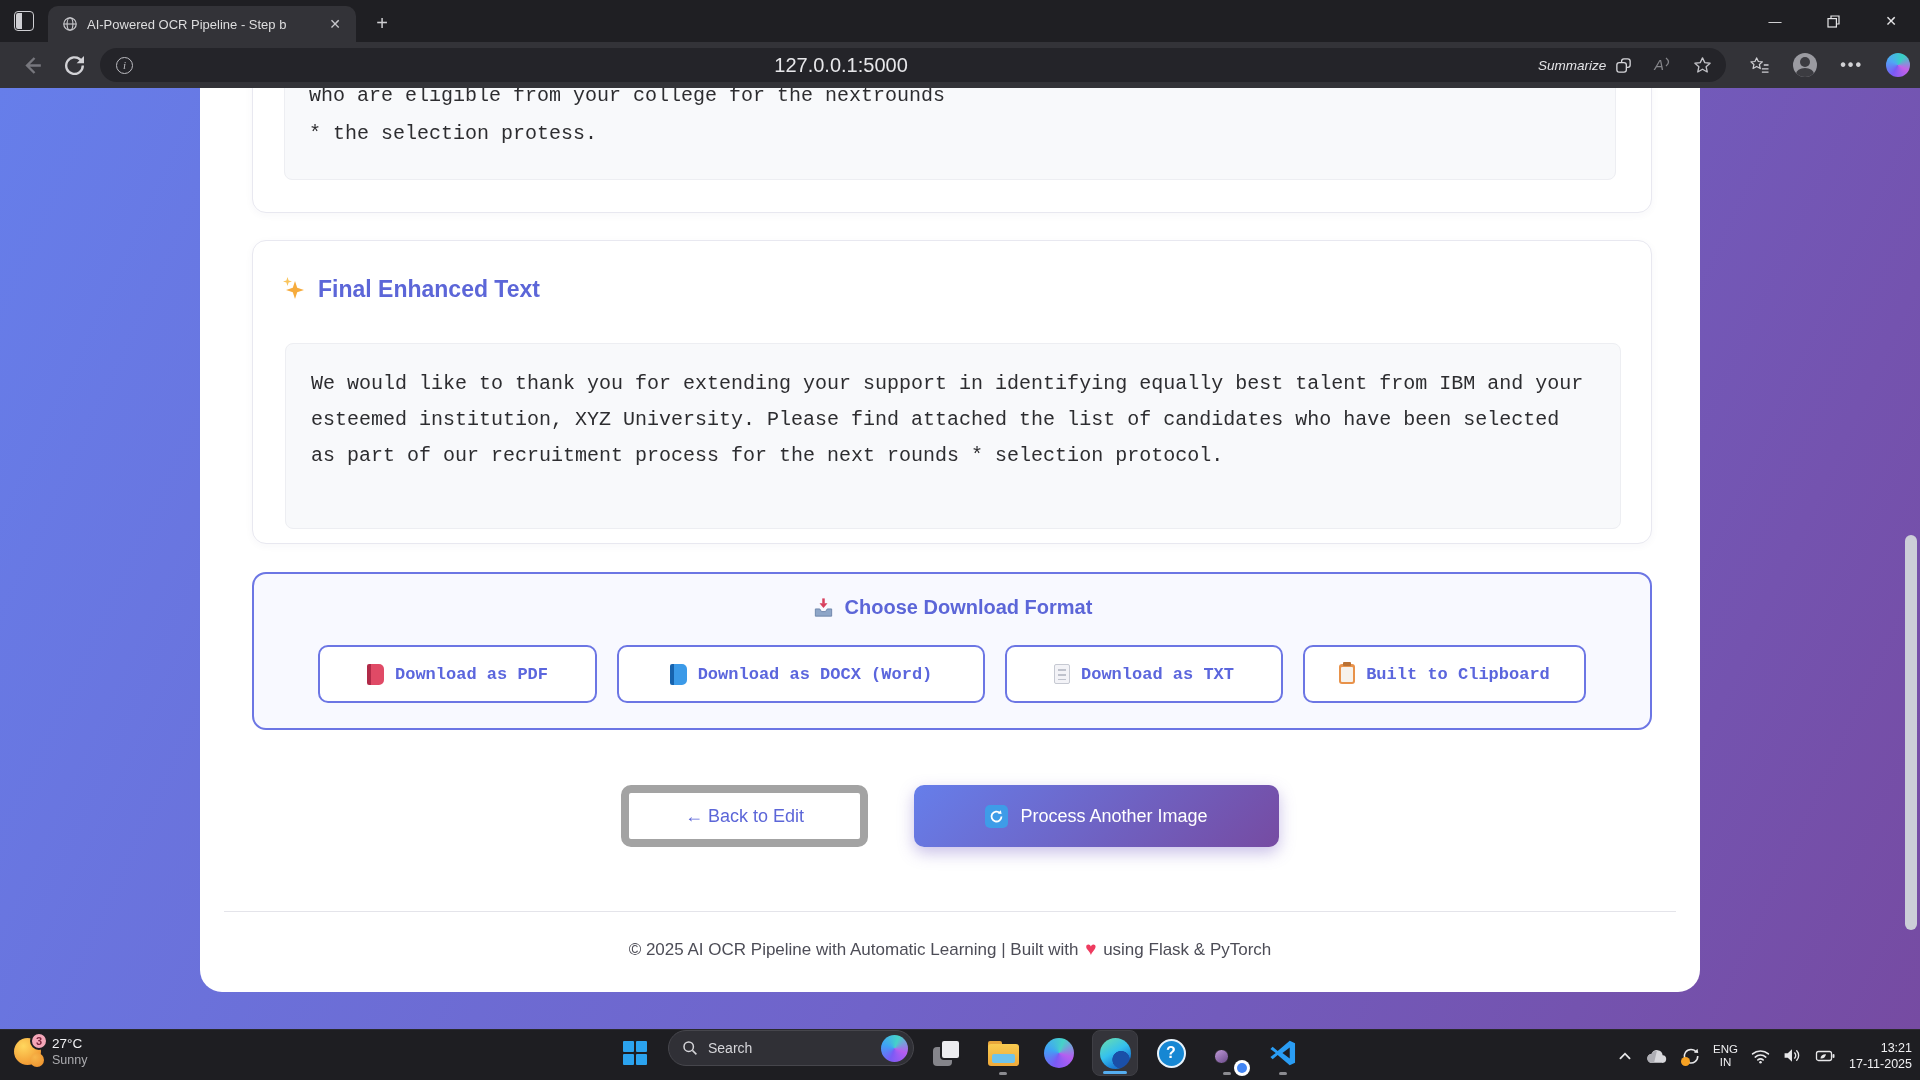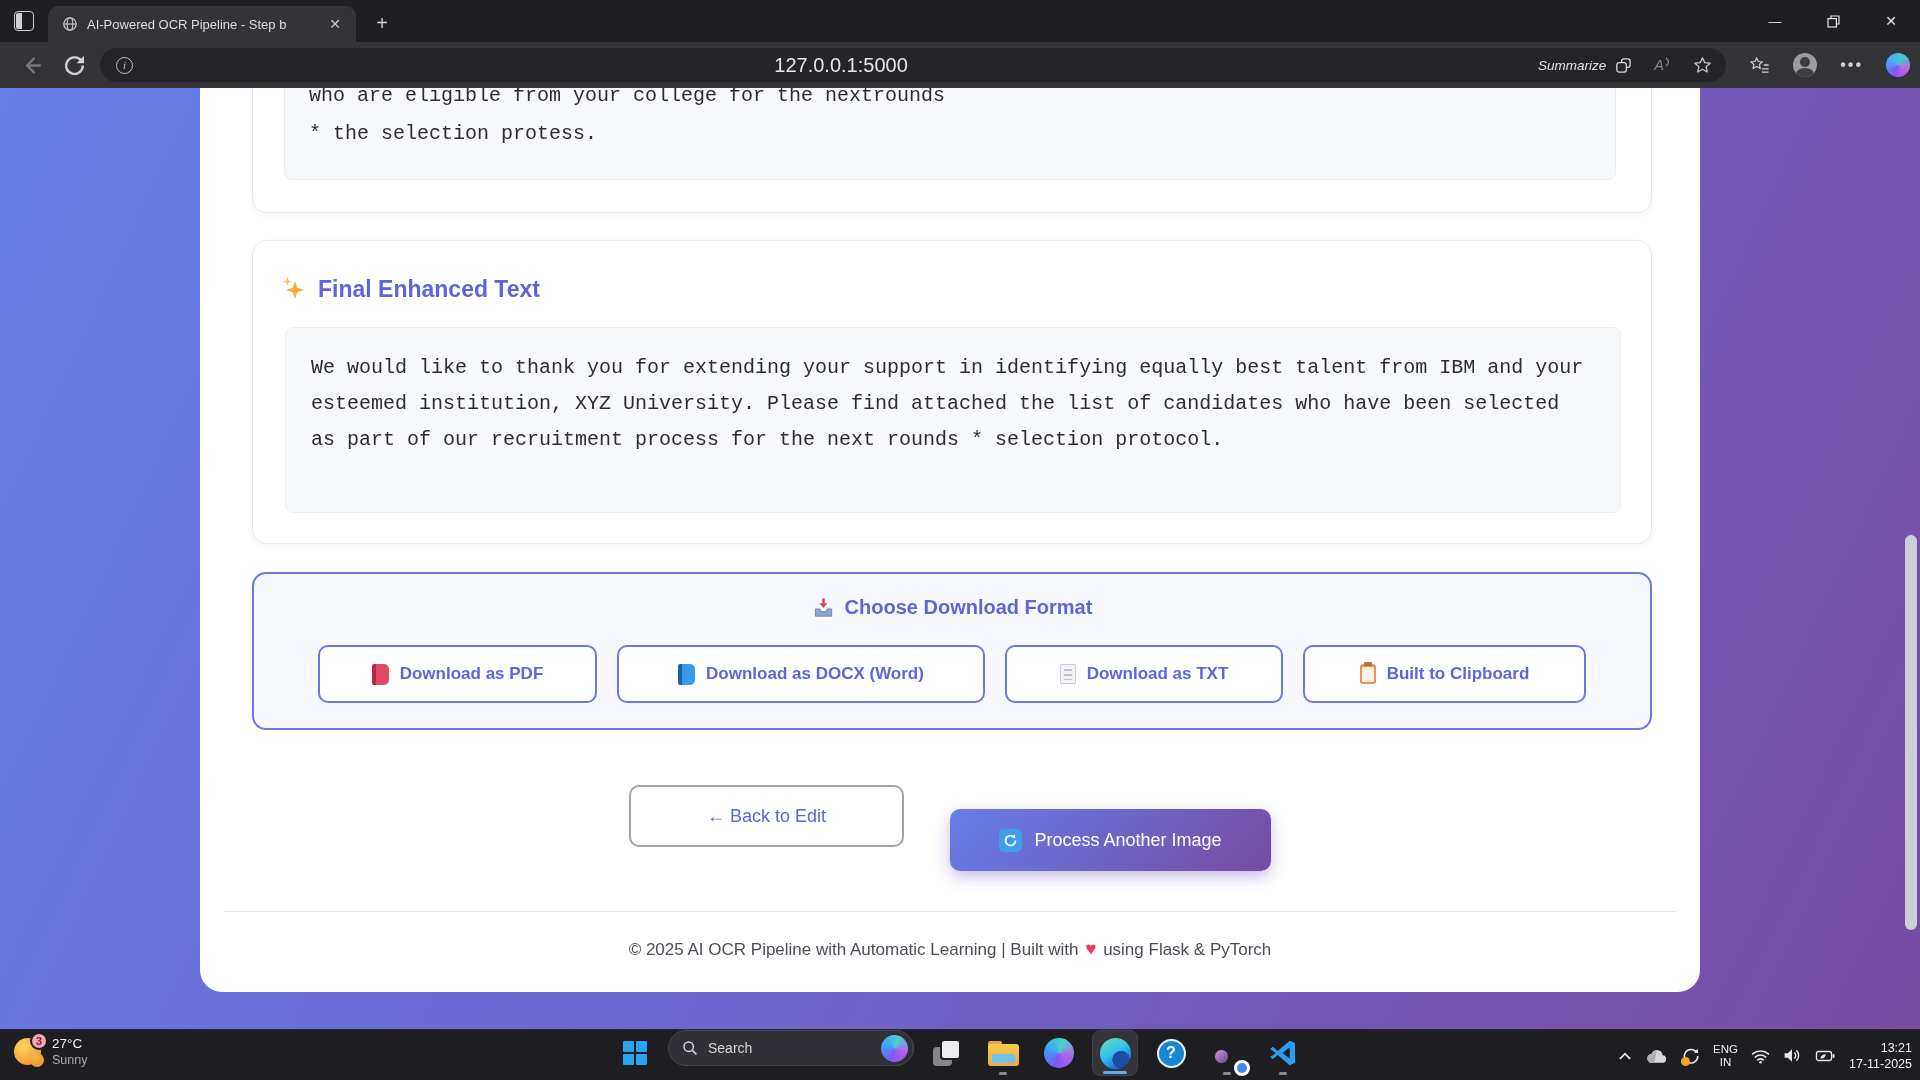--- a/index.html
+++ b/index.html
@@ -35,29 +35,29 @@
   
   #viewport { position:absolute; left:0; top:88px; width:1920px; height:941px; background:linear-gradient(115deg, #667eea 0%, #7063c9 55%, #764ba2 100%); overflow:hidden; }
   #container { position:absolute; left:200px; top:-20px; width:1500px; height:924px; background:#ffffff; border-radius:0 0 22px 22px; }
   .card { position:absolute; left:52px; width:1400px; background:#fff; border:1px solid #e8e8f0; border-radius:14px; box-shadow:0 2px 8px rgba(40,40,90,0.04); }
   #card1 { top:-30px; height:175px; }
   #box1 { position:absolute; left:84px; top:-30px; width:1332px; height:142px; background:#f8f9fb; border:1px solid #edeef2; border-radius:8px; }
   .monoline { position:absolute; left:109px; font-family:"Liberation Mono", monospace; font-size:20px; color:#2d2d30; white-space:pre; }
   #card2 { top:172px; height:304px; }
   .card2-head { position:absolute; left:27px; top:34px; display:flex; align-items:center; gap:10px; }
   .h-enhanced { color:#5c66d8; font-size:23px; font-weight:700; }
-  #box2 { position:absolute; left:32px; top:86px; width:1336px; height:186px; background:#f8f9fb; border:1px solid #edeef2; border-radius:8px; padding:22px 28px 0 25px; }
+  #box2 { position:absolute; left:32px; top:102px; width:1336px; height:186px; background:#f8f9fb; border:1px solid #edeef2; border-radius:8px; padding:22px 28px 0 25px; }
   .bodytext { font-family:"Liberation Mono", monospace; font-size:20px; line-height:36px; color:#2d2d30; width:1280px; }
   #dlsection { position:absolute; left:52px; top:504px; width:1400px; height:158px; background:#f8f9ff; border:2px solid #6c76e4; border-radius:14px; }
   .dl-head { position:absolute; left:0; right:0; top:22px; display:flex; align-items:center; justify-content:center; gap:10px; color:#5c66d8; font-size:20px; font-weight:700; }
-  .dl-row { position:absolute; left:0; right:0; top:71px; display:flex; justify-content:center; gap:20px; }
+  .dl-row { position:absolute; left:0; right:0; top:71px; display:flex; justify-content:center; gap:20px;font-family:Liberation Mono, monospace; }
   .dlbtn { height:58px; background:#fff; border:2px solid #6c76e4; border-radius:10px; display:flex; align-items:center; justify-content:center; gap:11px; color:#5b66dd; font-size:17px; font-weight:700; cursor:pointer; }
   .actions { position:absolute; left:0; right:0; top:717px; display:flex; justify-content:center; gap:46px; }
-  .backbtn { width:275px; height:62px; background:#fff; border:2px solid #a3a3a3; border-radius:10px; color:#5c66d8; font-size:18px; display:flex; align-items:center; justify-content:center; cursor:pointer; }
-  .procbtn { width:321px; height:62px; border:none; border-radius:10px; background:linear-gradient(135deg,#667eea 0%,#764ba2 100%); color:#fff; font-size:18px; display:flex; align-items:center; justify-content:center; gap:12px; box-shadow:0 6px 16px rgba(100,75,190,0.35); cursor:pointer;margin-top:24px; }
+  .backbtn { width:247px; height:62px; background:#fff; border:8px solid #a3a3a3; border-radius:10px; color:#5c66d8; font-size:18px; display:flex; align-items:center; justify-content:center; cursor:pointer; }
+  .procbtn { width:365px; height:62px; border:none; border-radius:10px; background:linear-gradient(135deg,#667eea 0%,#764ba2 100%); color:#fff; font-size:18px; display:flex; align-items:center; justify-content:center; gap:12px; box-shadow:0 6px 16px rgba(100,75,190,0.35); cursor:pointer; }
   .divider { position:absolute; left:24px; right:24px; top:843px; height:1px; background:#e4e4ea; }
   .footer { position:absolute; left:0; right:0; top:870px; text-align:center; color:#4d4d57; font-size:17px; }
   .heart { color:#ee3b5f; font-size:19px; margin:0 2px; }
   #scrollthumb { position:absolute; right:3px; top:447px; width:12px; height:395px; background:#ccced8; border-radius:6px; }
 
   
   .book { width:17px; height:21px; border-radius:2px 5px 5px 2px; }
   .book.red { background:linear-gradient(to right,#b02a48 0 4px,#e04a66 4px); }
   .book.blue { background:linear-gradient(to right,#1763ae 0 4px,#3b9ae8 4px); }
   .pagedoc { width:16px; height:20px; background:#f3f3f7; border:1px solid #c6c9d2; border-radius:2px; position:relative; }

